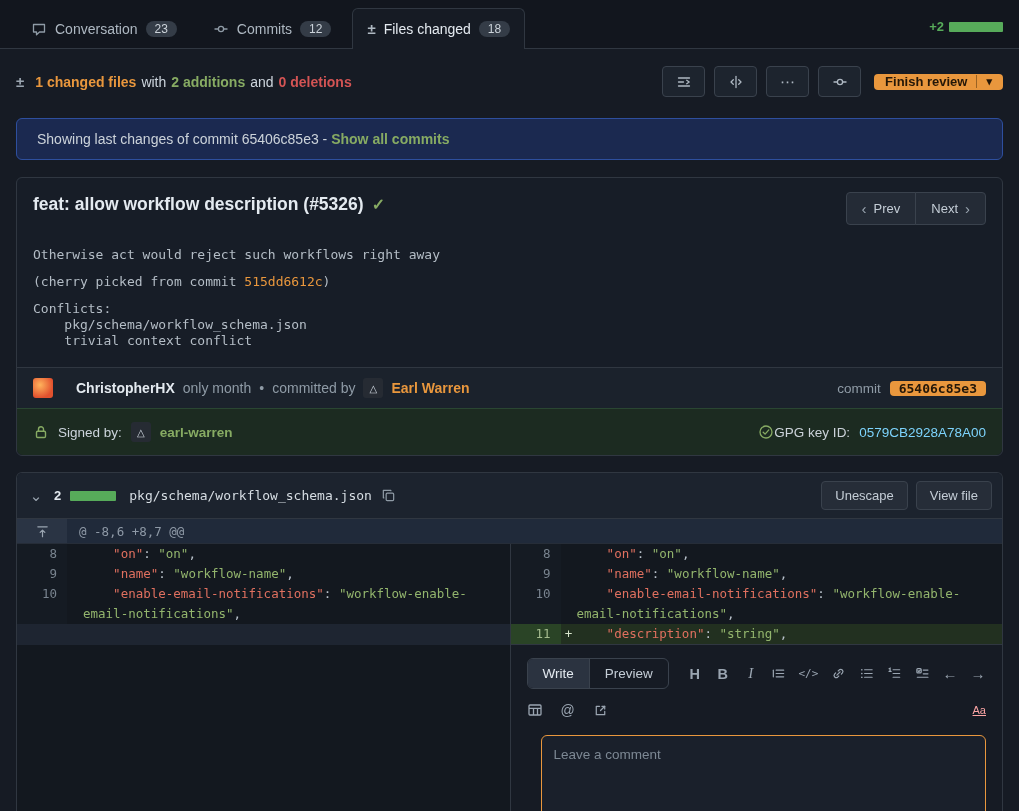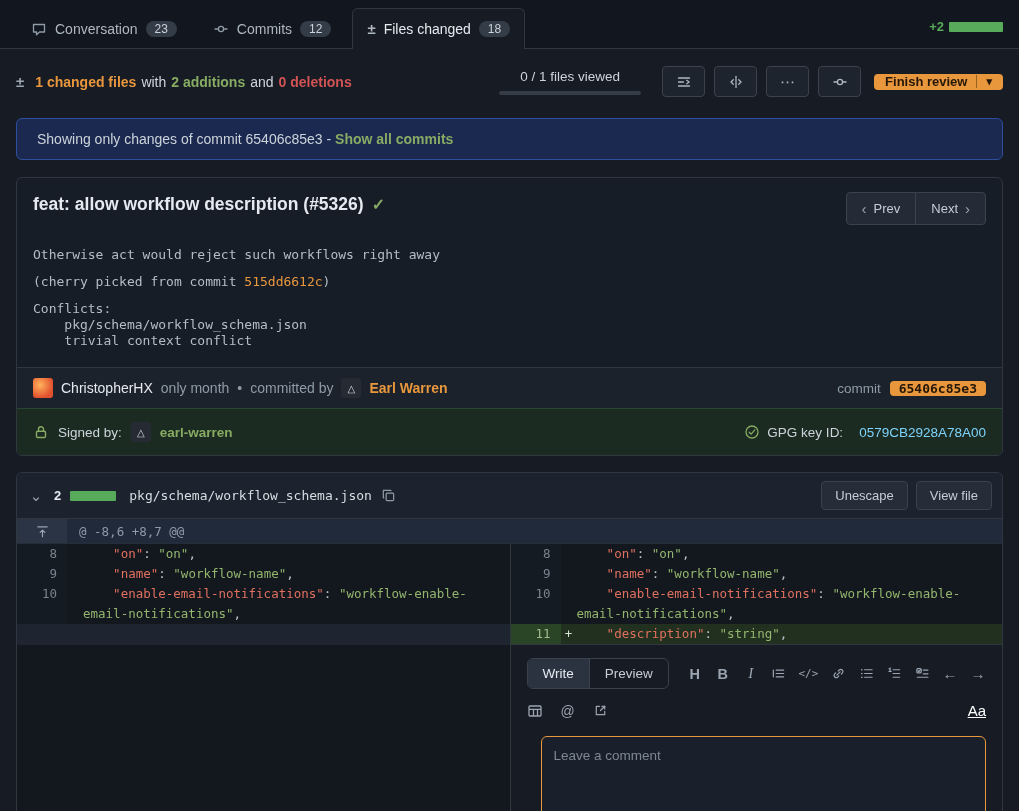--- a/index.html
+++ b/index.html
@@ -77,32 +77,32 @@
   .pn-btn .ch{font-size:15px;color:#9aa5b0;}
   .commit-body{padding:10px 16px 18px;font-family:"DejaVu Sans Mono",monospace;font-size:13px;color:#b4bdc6;}
   .commit-body p{margin:12px 0 0;}
   .commit-body .hash-link{color:var(--orange);text-decoration:none;cursor:pointer;}
   .conflicts{white-space:pre;margin-top:12px;line-height:16px;}
   .author-strip{border-top:1px solid var(--border);background:#1b222c;padding:10px 16px;
                 display:flex;align-items:center;gap:8px;}
   .avatar{width:20px;height:20px;border-radius:3px;flex:0 0 auto;}
   .avatar.a1{background:radial-gradient(circle at 35% 35%,#ffb35c,#e2512e 70%);}
   .avatar.a2{background:#262b33;color:#cdd5dd;font-size:10px;display:flex;align-items:center;justify-content:center;}
-  .author-name{font-weight:400;color:var(--bright);cursor:pointer;}
+  .author-name{font-weight:700;color:var(--bright);cursor:pointer;margin-left:15px;}
   .committer-name{font-weight:700;color:var(--orange);cursor:pointer;}
   .meta{color:var(--muted);}
   .commit-right{margin-left:auto;display:flex;align-items:center;gap:9px;}
   .commit-label{color:var(--muted);font-size:13.5px;}
   .hash-badge{background:var(--orange);color:#241708;font-family:"DejaVu Sans Mono",monospace;
               font-size:13px;font-weight:700;padding:0 9px;border-radius:4px;cursor:pointer;}
   .signed-strip{background:#1c2b21;border-top:1px solid #2a4632;border-radius:0 0 6px 6px;
                 padding:13px 16px;display:flex;align-items:center;gap:9px;font-size:13.5px;}
   .signed-strip .lock{color:var(--green);display:flex;}
   .signer{color:var(--green);font-weight:700;cursor:pointer;}
-  .signed-right{margin-left:auto;display:flex;align-items:center;gap:7px;color:#ccd3da;}
+  .signed-right{margin-left:auto;display:flex;align-items:center;color:#ccd3da;}
   .signed-right .gpgcheck{color:var(--green);display:flex;}
   .gpg-key{color:#7dd3fc;margin-left:9px;}
 
   
   .diff-box{margin:16px 16px 0;border:1px solid var(--border);border-bottom:none;border-radius:6px 6px 0 0;
             overflow:hidden;display:flex;flex-direction:column;flex:1;background:var(--code-bg);}
   .file-header{background:var(--panel2);padding:8px 10px;display:flex;align-items:center;gap:9px;
                border-bottom:1px solid var(--border);}
   .file-header .chev{color:#9aa5b0;cursor:pointer;font-size:15px;width:18px;text-align:center;}
   .file-count{color:var(--bright);font-weight:600;font-size:13px;}
@@ -141,21 +141,21 @@
   .etab{padding:0 15px;font-size:13.5px;color:#c4cdd6;background:transparent;border:none;cursor:pointer;
         display:flex;align-items:center;font-family:"Liberation Sans",sans-serif;}
   .etab.active{background:#2b3340;color:var(--bright);border-right:1px solid var(--border2);}
   .md-toolbar{display:flex;align-items:center;flex:1;justify-content:space-between;margin-left:18px;color:#9aa5b1;}
   .tool{min-width:16px;text-align:center;cursor:pointer;display:flex;align-items:center;justify-content:center;}
   .tool.th{font-weight:700;font-size:14.5px;}
   .tool.tb{font-weight:700;font-size:14.5px;}
   .tool.ti{font-style:italic;font-family:"Liberation Serif",serif;font-size:15px;}
   .tool.tarrow{font-size:15px;}
   .editor-row2{margin-top:13px;display:flex;align-items:center;gap:17px;color:#9aa5b1;}
-  .aa{margin-left:auto;font-size:15px;color:#ffffff;cursor:pointer;text-decoration:underline;}
+  .aa{margin-left:auto;font-size:11px;color:#fca5a5;cursor:pointer;text-decoration:underline;}
   .comment-textarea{display:block;margin-top:17px;width:calc(100% - 14px);margin-left:14px;height:120px;
             background:#1a202b;border:1.5px solid var(--orange);border-radius:6px;padding:11px 12px;
             color:var(--text);font-family:"Liberation Sans",sans-serif;font-size:13.5px;resize:none;outline:none;}
   .comment-textarea::placeholder{color:#7d8894;}
   svg{display:block;}
 </style>
 </head>
 <body>
 
 <div class="page">
@@ -196,24 +196,20 @@
   <div class="stats-row">
     <div class="stats-left">
       <span class="pm-glyph">±</span>
       <span class="t-orange">1 changed files</span>
       <span>with</span>
       <span class="t-green">2 additions</span>
       <span>and</span>
       <span class="t-red">0 deletions</span>
     </div>
     <div class="stats-right">
-      <div class="viewed">
-        <span class="vtext">0 / 1 files viewed</span>
-        <span class="vtrack"></span>
-      </div>
       <button class="icon-btn">
         <svg width="16" height="16" viewBox="0 0 16 16" fill="none" stroke="currentColor" stroke-width="1.3" stroke-linecap="round" stroke-linejoin="round">
             <path d="M2.5 4h11M2.5 8h5M2.5 12h11"></path>
             <path d="M10.7 6.3L13.2 8l-2.5 1.7"></path>
           </svg>
       </button>
       <button class="icon-btn">
         <svg width="16" height="16" viewBox="0 0 16 16" fill="none" stroke="currentColor" stroke-width="1.3" stroke-linecap="round" stroke-linejoin="round">
             <path d="M8 2.5v11"></path>
             <path d="M5.3 5.8L3 8l2.3 2.2M10.7 5.8L13 8l-2.3 2.2"></path>
@@ -229,21 +225,21 @@
           </svg>
       </button>
       <button class="finish-btn">
         <span>Finish review</span>
         <span class="caret">▾</span>
       </button>
     </div>
   </div>
 
   <div class="banner">
-    <span>Showing only changes of commit 65406c85e3 - </span><a>Show all commits</a>
+    <span>Showing last changes of commit 65406c85e3 - </span><a>Show all commits</a>
   </div>
 
   <section class="commit-box">
     <div class="commit-header">
       <h1 class="commit-title">
         <span>feat: allow workflow description (#5326)</span><span class="chk">✓</span>
       </h1>
       <div class="prevnext">
         <button class="pn-btn prev">
           <span class="ch">‹</span>

